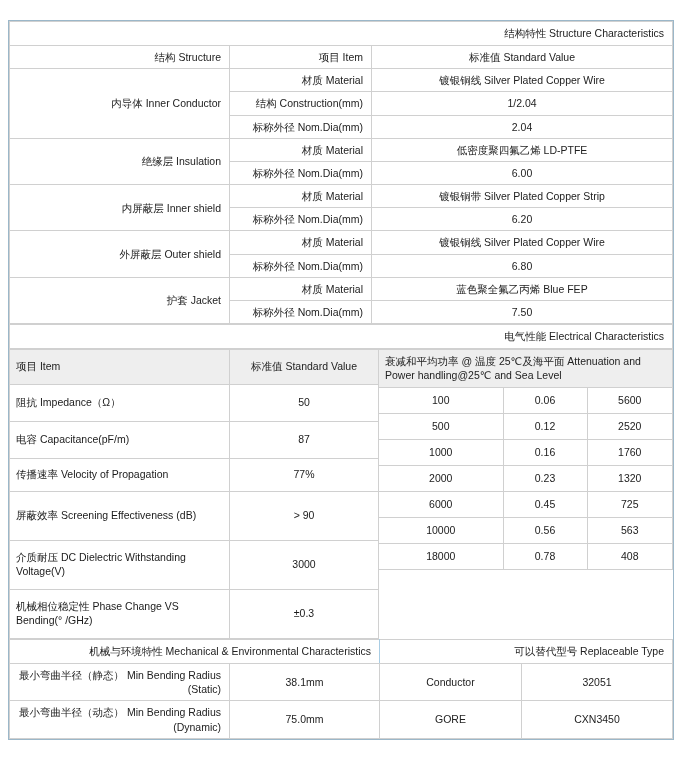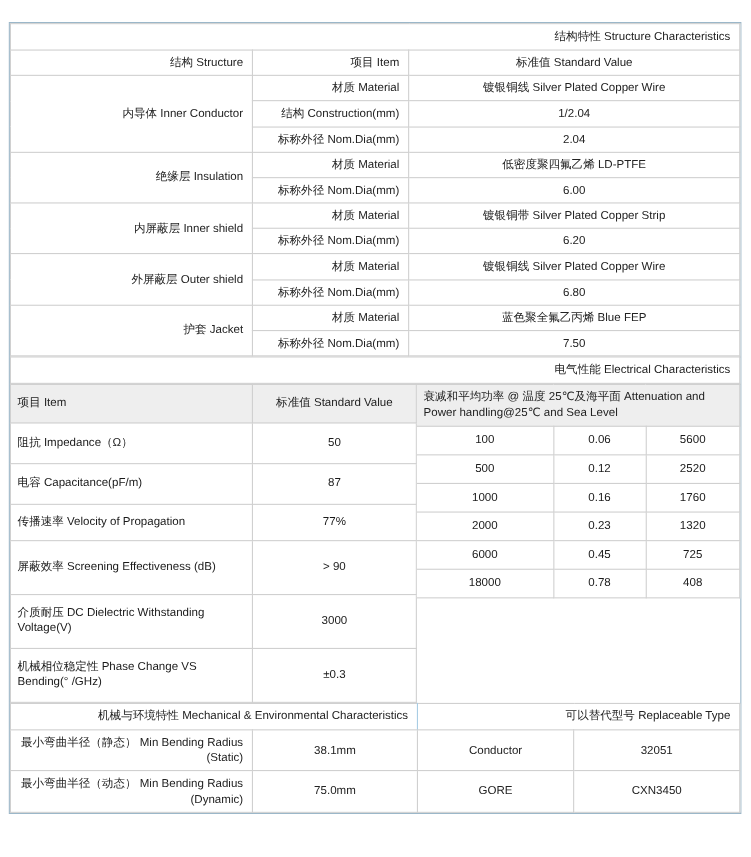--- a/index.html
+++ b/index.html
@@ -275,20 +275,25 @@
             <td class="noborder-left" style="height:17px">2000</td>
             <td>0.23</td>
             <td>1320</td>
           </tr>
           <tr>
             <td class="noborder-left" style="height:17px">6000</td>
             <td>0.45</td>
             <td>725</td>
           </tr>
           <tr>
+            <td class="noborder-left" style="height:17px">10000</td>
+            <td>0.56</td>
+            <td>563</td>
+          </tr>
+          <tr>
             <td class="noborder-left" style="height:17px">18000</td>
             <td>0.78</td>
             <td>408</td>
           </tr>
         </tbody>
       </table>
     </div>
   </div>
 
   <table class="grid">

